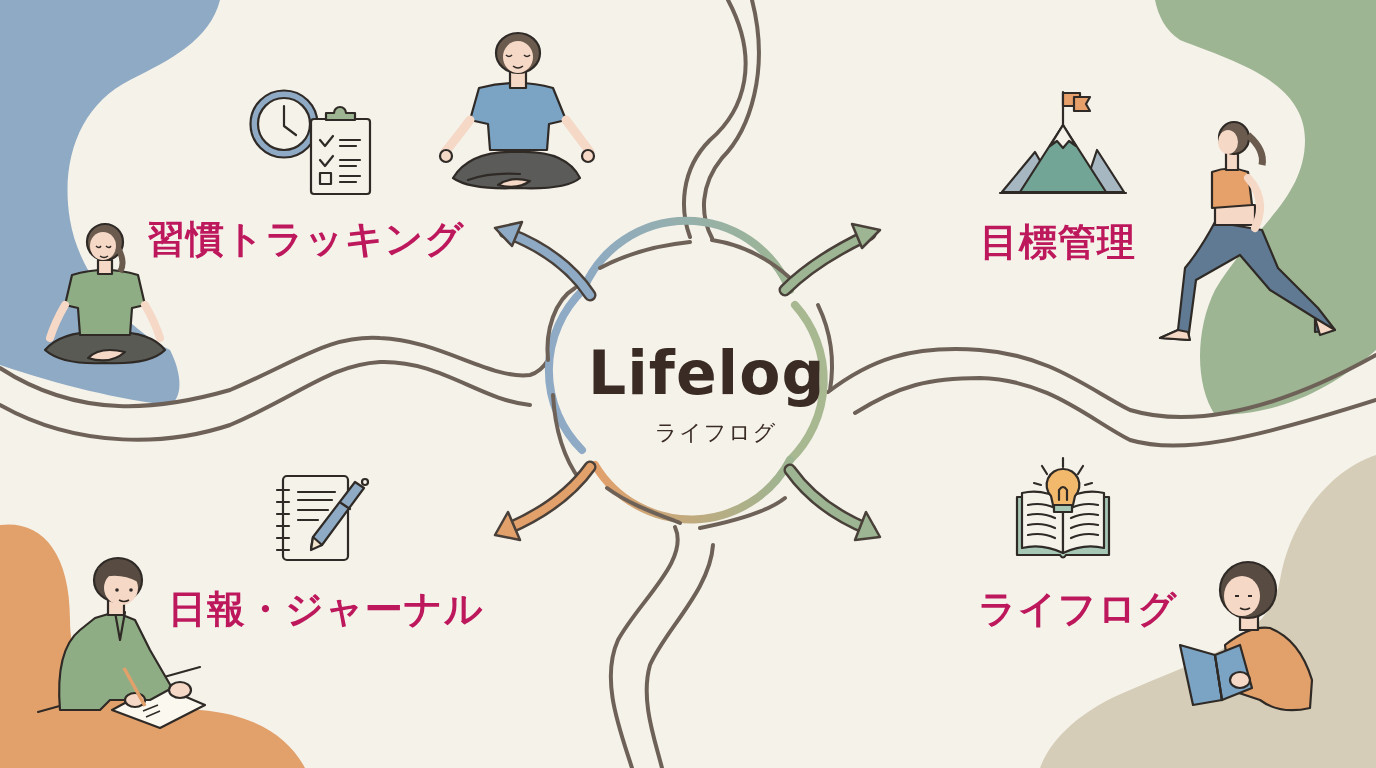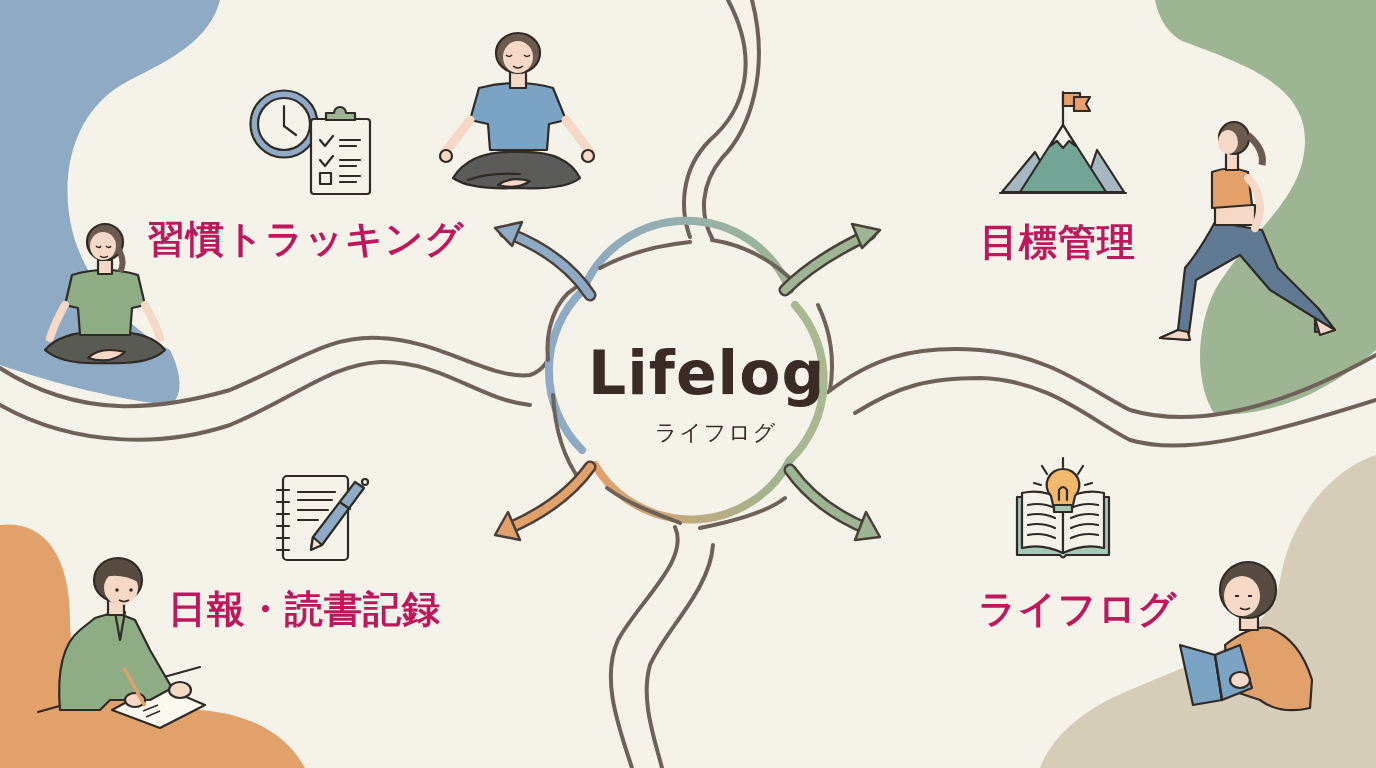--- a/index.html
+++ b/index.html
@@ -218,17 +218,17 @@
     <path d="M1240,608 Q1245,611 1250,608" fill="none" stroke="#2f2a26" stroke-width="1.5"></path>
     <path d="M1180,645 L1215,655 L1222,700 L1193,705 Z" fill="#7aa3c4" class="ol"></path>
     <path d="M1215,655 L1240,645 L1252,688 L1222,700 Z" fill="#7aa3c4" class="ol"></path>
     <path d="M1215,655 L1222,700" fill="none" class="ol"></path>
     <ellipse cx="1240" cy="680" rx="10" ry="8" fill="#f6d8c6" class="ol"></ellipse>
   </g>
 </svg>
 
 <div class="label" style="left:147px; top:220px;">習慣トラッキング</div>
 <div class="label" style="left:980px; top:208px;margin-top:15px;">目標管理</div>
-<div class="label" style="left:168px; top:590px;">日報・読書記録</div>
+<div class="label" style="left:168px; top:590px;">日報・ジャーナル</div>
 <div class="label" style="left:978px; top:590px;">ライフログ</div>
 
 <div id="center-title">Lifelog</div>
 <div id="center-sub">ライフログ</div>
 
 </body></html>

